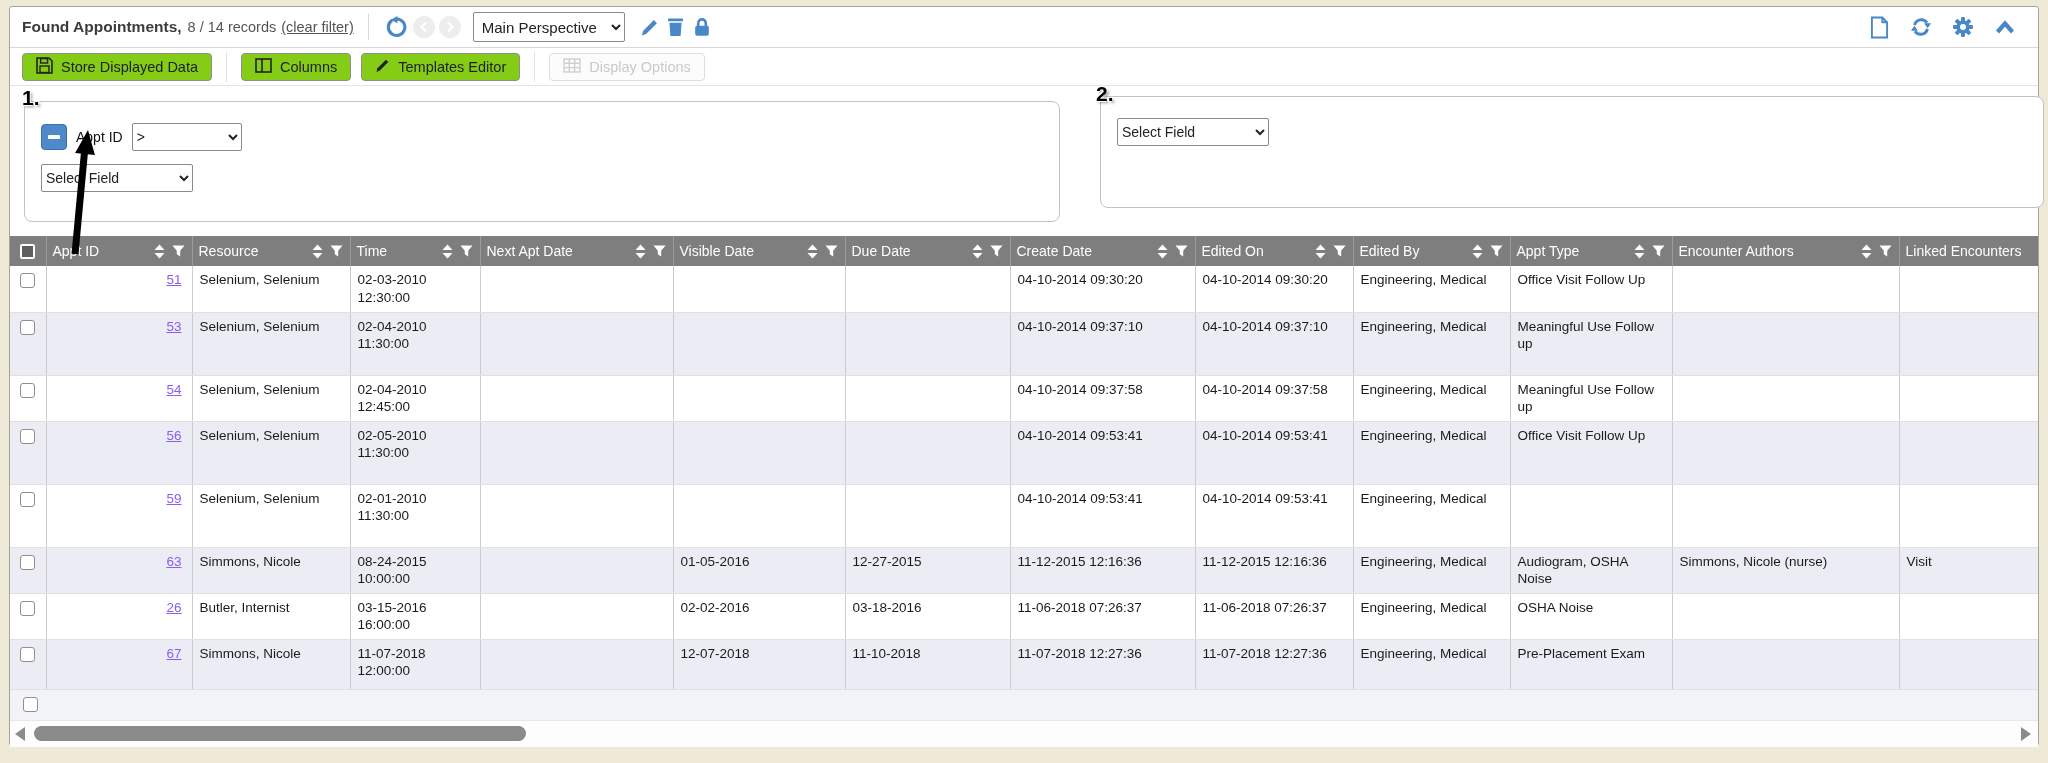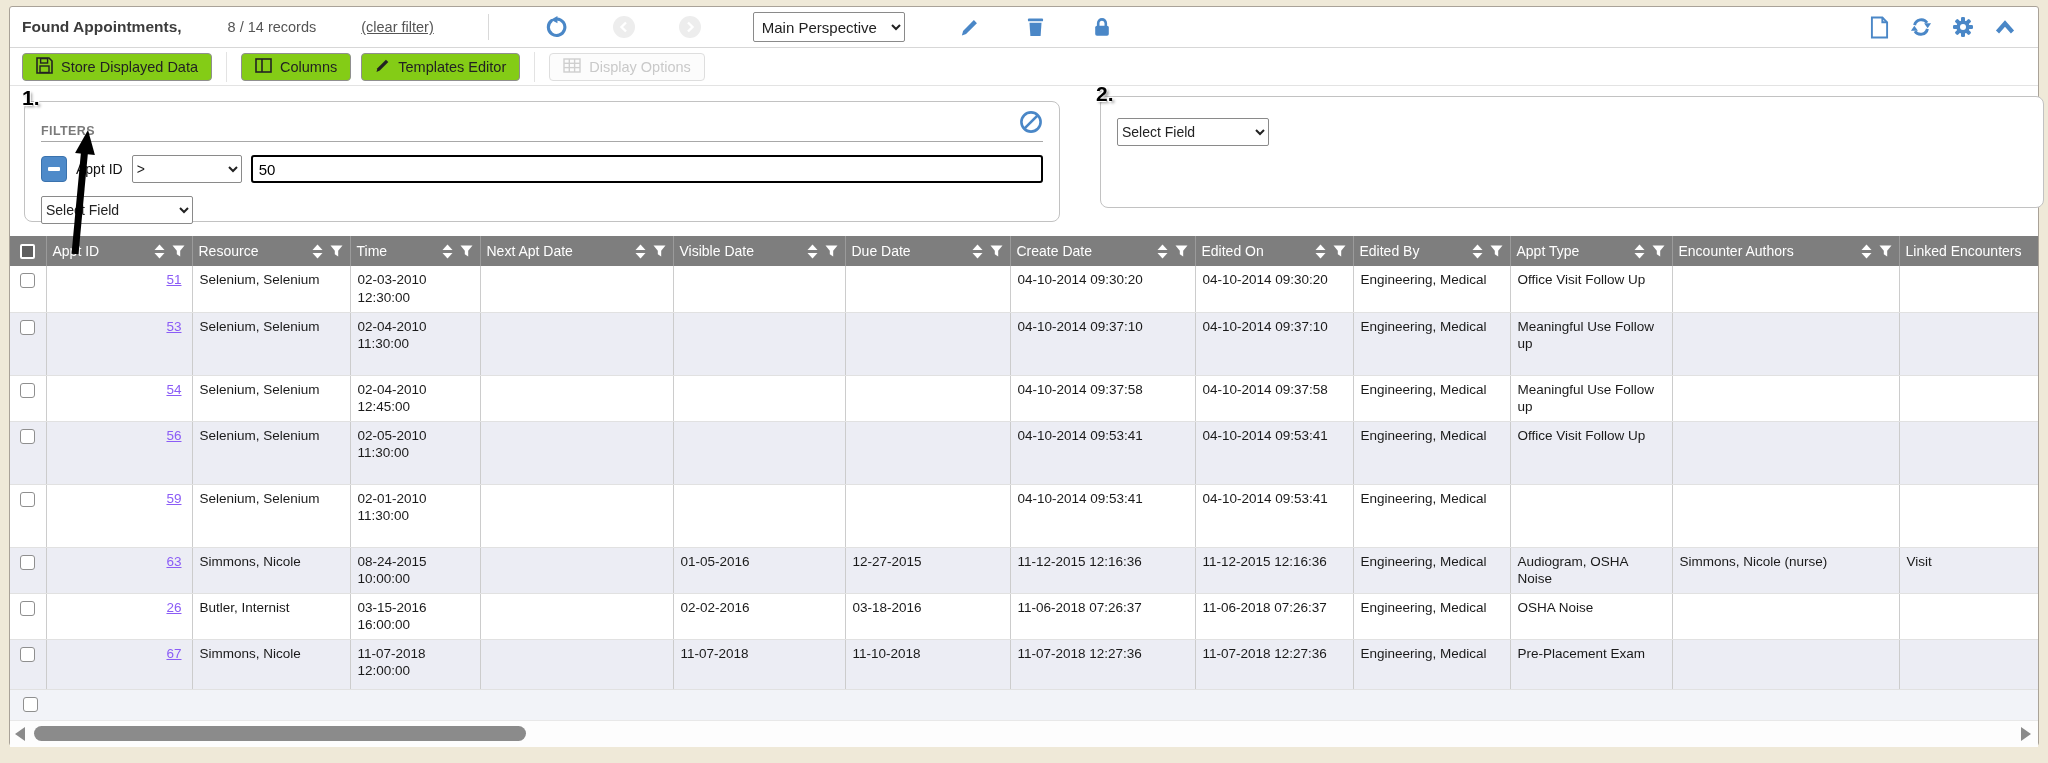--- a/index.html
+++ b/index.html
@@ -5,21 +5,21 @@
   html,body{margin:0;padding:0;}
   body{
     width:2048px;height:763px;background:#efe9d8;
     font-family:"Liberation Sans", sans-serif;position:relative;overflow:hidden;
   }
   .panel{
     position:absolute;left:9px;top:6px;width:2030px;height:740px;
     background:#fff;border:1px solid #a9a298;border-radius:3px;box-sizing:border-box;
   }
   
-  .topbar{height:40px;display:flex;align-items:center;border-bottom:1px solid #d7d7d7;padding:0 12px;gap:40px;}
+  .topbar{height:40px;display:flex;align-items:center;border-bottom:1px solid #d7d7d7;padding:0 12px;}
   .tb-title{font-weight:bold;color:#3c3c3c;font-size:15.5px;margin-right:6px;}
   .tb-records{color:#555;font-size:14.5px;margin-right:5px;}
   .tb-clear{color:#555;font-size:14.5px;text-decoration:underline;cursor:pointer;}
   .vsep{width:1px;height:26px;background:#d9d9d9;margin:0 14px;}
   .icbtn{display:inline-flex;align-items:center;justify-content:center;width:26px;height:26px;cursor:pointer;}
   .navcirc{width:22px;height:22px;border-radius:50%;background:#ededed;display:inline-flex;align-items:center;justify-content:center;margin-left:4px;}
   select{font-family:"Liberation Sans",sans-serif;background:#fff;color:#222;}
   .persp{height:30px;font-size:15px;border:1px solid #8a8a8a;border-radius:2px;min-width:152px;padding:0 4px;margin:0 12px;}
   .tb-right{margin-left:auto;display:flex;gap:16px;align-items:center;padding-right:8px;}
   
@@ -206,38 +206,28 @@
 
   <div class="filterzone">
     <span class="ann" id="ann1">1.</span>
     <span class="ann" id="ann2">2.</span>
     <svg class="arrow-svg" viewBox="0 0 36 128">
       <line x1="13" y1="126" x2="22.5" y2="24" stroke="#000" stroke-width="7"></line>
       <polygon points="26,2 32.9,26.9 13.1,25.1" fill="#000"></polygon>
     </svg>
 
     <div class="fpanel filters">
-      <div class="fhead">
-        <span class="fhlabel">FILTERS</span>
-        <span style="cursor:pointer;">
-          <svg width="24" height="24" viewBox="0 0 24 24">
-              <circle cx="12" cy="12" r="9.6" stroke="#4a87c7" stroke-width="2.6" fill="none"></circle>
-              <line x1="5.6" y1="18.4" x2="18.4" y2="5.6" stroke="#4a87c7" stroke-width="2.6"></line>
-            </svg>
-        </span>
-      </div>
       <div class="frow">
         <span class="minusbtn">
             <span class="minusdash"></span>
           </span>
         <span class="flabel">Appt ID</span>
         <select class="opsel">
           <option>&gt;</option>
         </select>
-        <input class="fval" value="50" style="">
       </div>
       <div class="frow2">
         <select class="sfield">
           <option>Select Field</option>
         </select>
       </div>
     </div>
 
     <div class="fpanel group">
       <div class="frow2">
@@ -577,21 +567,21 @@
           <td class="col-appt_type">OSHA Noise</td>
           <td class="col-authors"></td>
           <td class="col-linked"></td>
         </tr>
         <tr class="stripe" style="height: 50px;">
           <td class="col-cb"><span class="cbx"></span></td>
           <td class="col-id"><a class="idlink">67</a></td>
           <td class="col-resource">Simmons, Nicole</td>
           <td class="col-time">11-07-2018 12:00:00</td>
           <td class="col-next_apt"></td>
-          <td class="col-visible">11-07-2018</td>
+          <td class="col-visible">12-07-2018</td>
           <td class="col-due">11-10-2018</td>
           <td class="col-create">11-07-2018 12:27:36</td>
           <td class="col-edited_on">11-07-2018 12:27:36</td>
           <td class="col-edited_by">Engineering, Medical</td>
           <td class="col-appt_type">Pre-Placement Exam</td>
           <td class="col-authors"></td>
           <td class="col-linked"></td>
         </tr>
       </tbody>
     </table>

